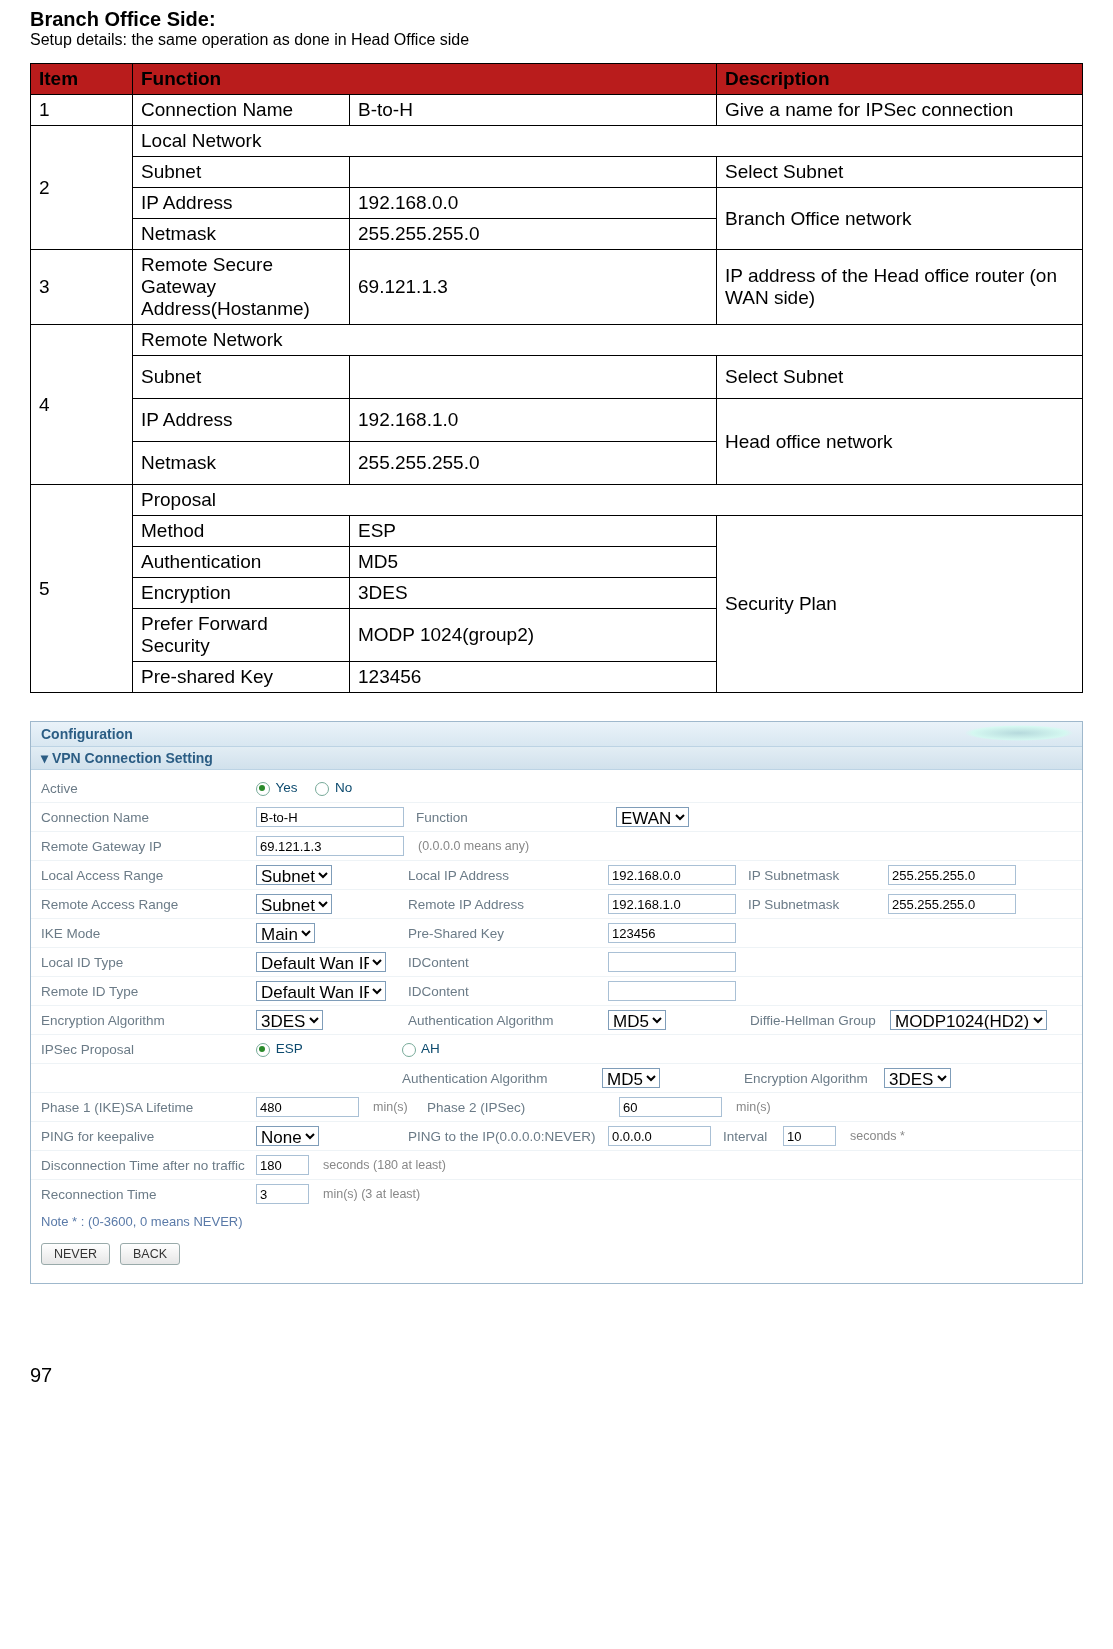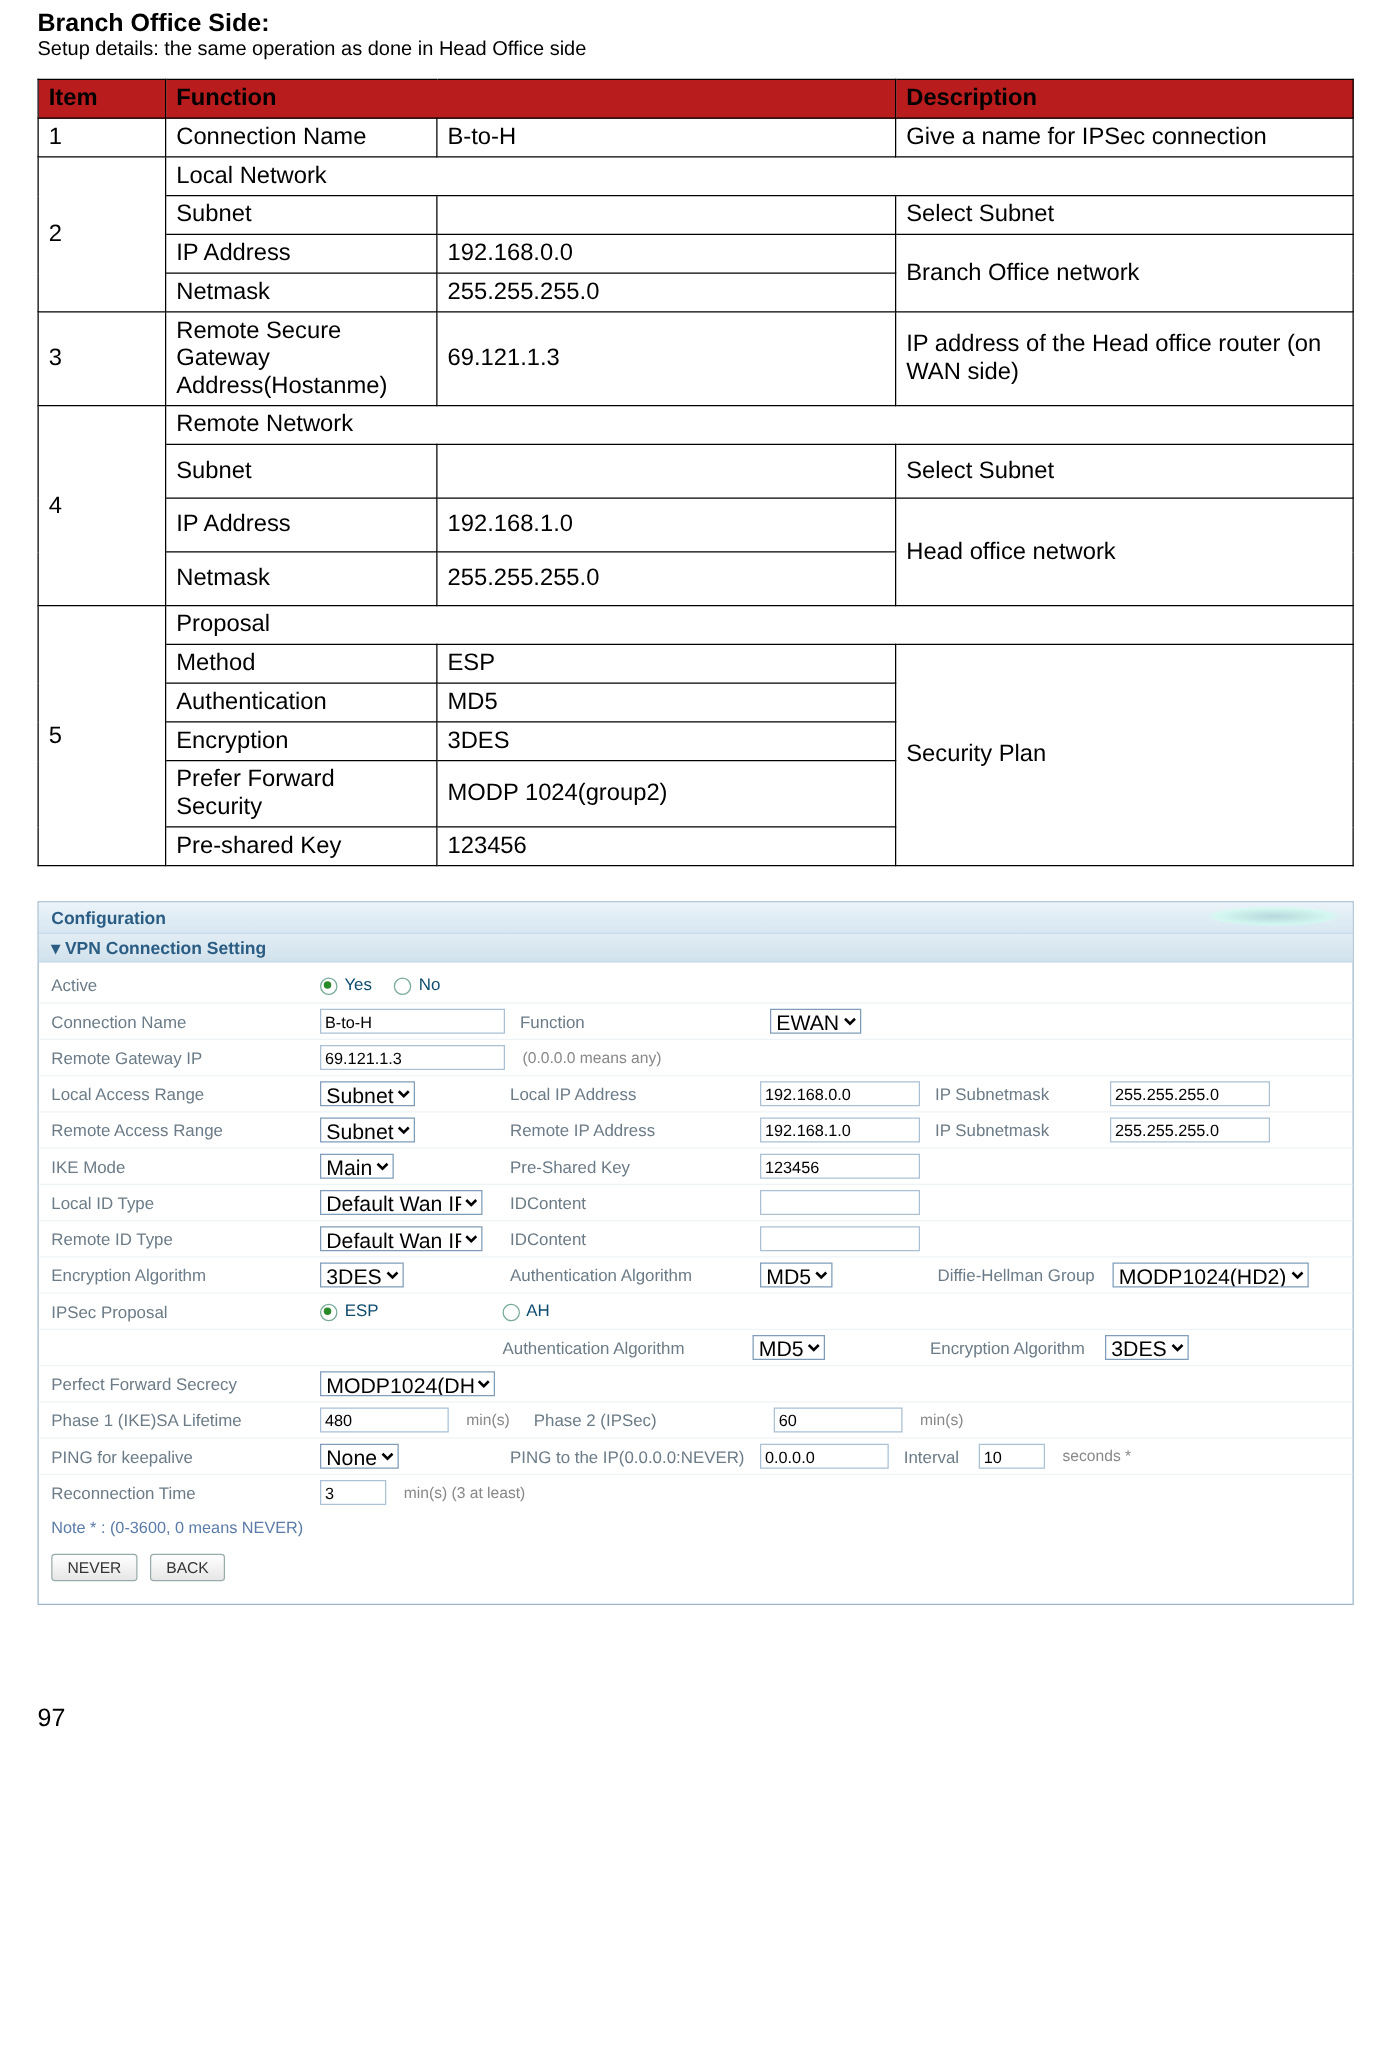--- a/index.html
+++ b/index.html
@@ -225,44 +225,45 @@
 
       <div class="row">
         <div class="lbl"></div>
         <div style="width:140px"></div>
         <div class="lbl2">Authentication Algorithm</div>
         <div class="field" style="width:130px"><select class="sel"><option>MD5</option></select></div>
         <div class="lbl3">Encryption Algorithm</div>
         <div class="field"><select class="sel"><option>3DES</option></select></div>
       </div>
 
-      <div class="row">
-        <div class="lbl">Perfect Forward Secrecy</div>
-        <div class="field"><select class="sel" style="width:140px"><option>MODP1024(DH2)</option></select></div>
-      </div>
 
       <div class="row">
         <div class="lbl">Phase 1 (IKE)SA Lifetime</div>
         <div class="field"><input class="txt w95" value="480" style=""></div>
         <span class="hint" style="width:48px">min(s)</span>
         <div class="lbl2" style="width:192px">Phase 2 (IPSec)</div>
         <div class="field"><input class="txt w95" value="60" style=""></div>
         <span class="hint">min(s)</span>
       </div>
 
       <div class="row">
         <div class="lbl">PING for keepalive</div>
         <div class="field" style="width:140px"><select class="sel"><option>None</option></select></div>
         <div class="lbl2">PING to the IP(0.0.0.0:NEVER)</div>
         <div class="field"><input class="txt w95" value="0.0.0.0" style=""></div>
         <div class="lbl3" style="width:60px">Interval</div>
         <div class="field"><input class="txt w45" value="10" style=""></div>
         <span class="hint">seconds *</span>
       </div>
 
+      <div class="row">
+        <div class="lbl">Disconnection Time after no traffic</div>
+        <div class="field"><input class="txt w45" value="180" style=""></div>
+        <span class="hint">seconds (180 at least)</span>
+      </div>
 
       <div class="row">
         <div class="lbl">Reconnection Time</div>
         <div class="field"><input class="txt w45" value="3" style=""></div>
         <span class="hint">min(s) (3 at least)</span>
       </div>
 
       <div class="note">Note * : (0-3600, 0 means NEVER)</div>
 
       <div class="btns">

